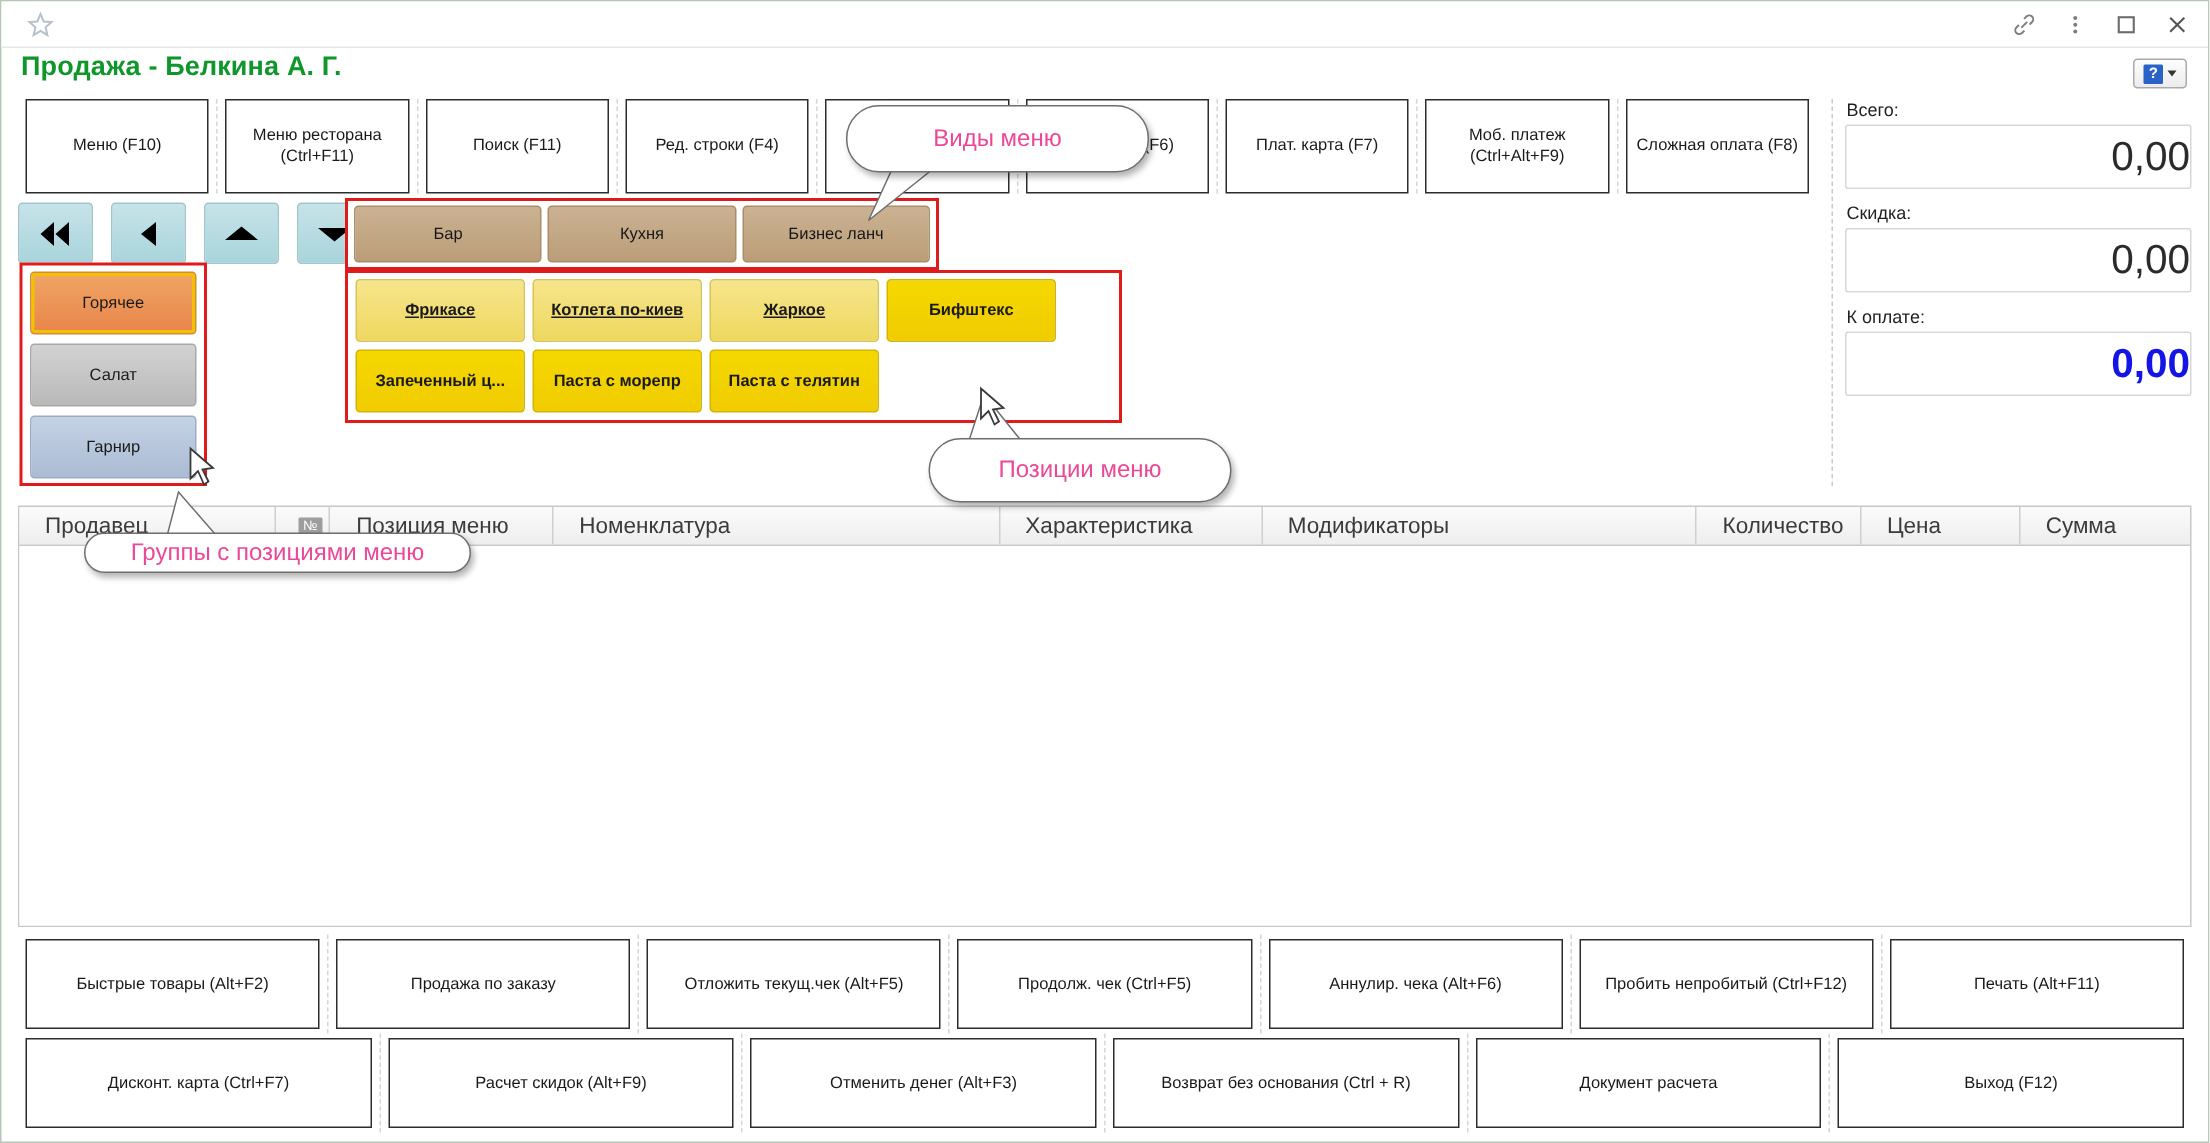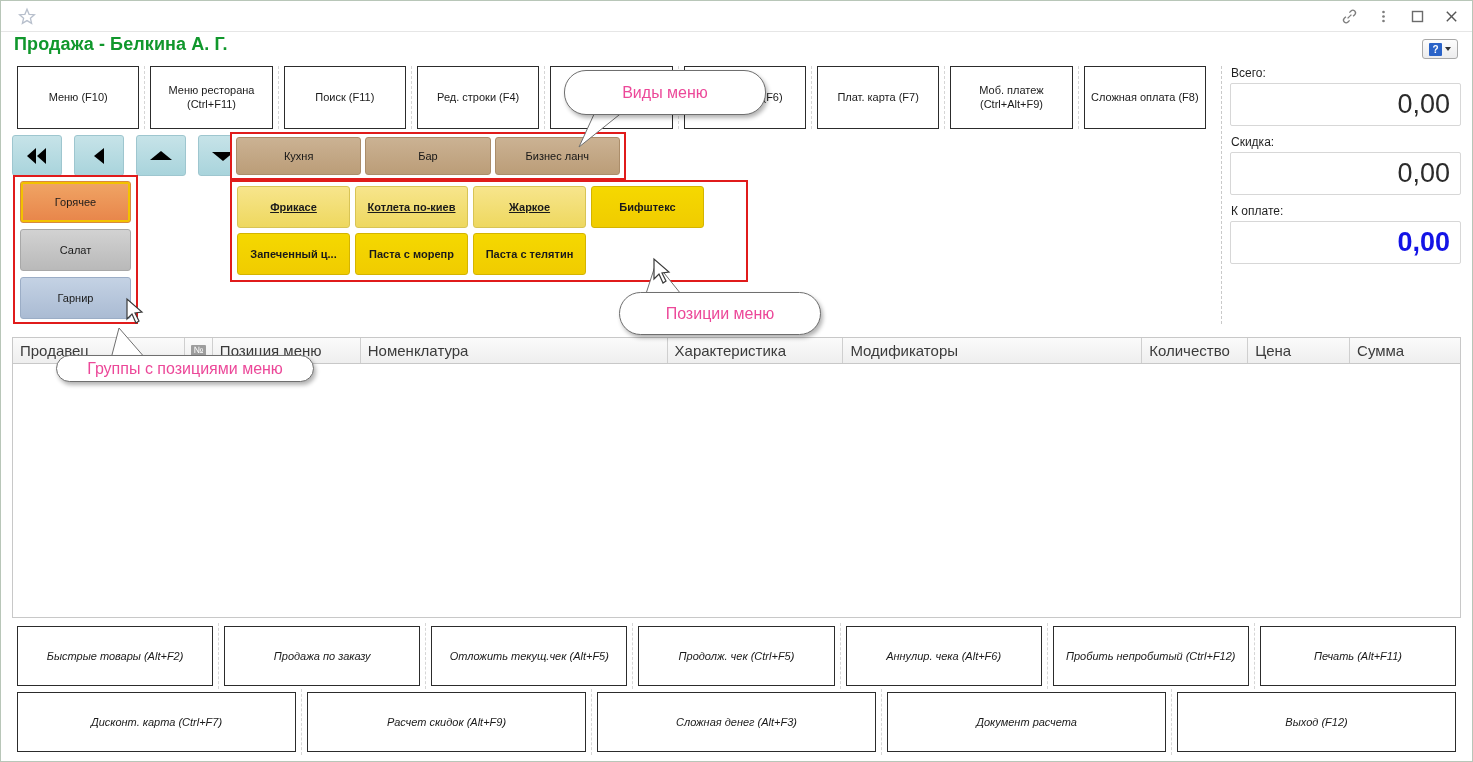--- a/index.html
+++ b/index.html
@@ -172,60 +172,60 @@
     position:absolute;right:11px;top:65px;width:240px;height:258px;
     border-left:1px dashed #c9c9c9;
     padding-left:8px;box-sizing:border-box;
   }
   .tot-label{
     font-size:12px;color:#1f1f1f;margin:0 0 3px 1px;
   }
   .tot-box{
     height:43px;border:1px solid #d7d7d7;border-radius:2px;background:#fff;
     display:flex;align-items:center;justify-content:flex-end;
-    padding-right:10px;box-sizing:border-box;margin-bottom:9px;
+    box-sizing:border-box;margin-bottom:9px;
     font-size:27px;color:#2b2b2b;
   }
   .tot-box.blue{color:#1414e6;font-weight:bold;}
 
   
   .table-wrap{
     position:absolute;left:11px;top:336px;right:11px;height:281px;
     border:1px solid #c8c8c8;box-sizing:border-box;background:#fff;
   }
   .thead{
     display:flex;height:26px;
     background:linear-gradient(#fbfbfb,#eeeeee);
     border-bottom:1px solid #c8c8c8;
     box-sizing:border-box;
   }
   .th{
     border-right:1px solid #cfcfcf;
     display:flex;align-items:center;
     padding-left:7px;box-sizing:border-box;
     font-size:15px;color:#3b3b3b;
-    white-space:nowrap;overflow:hidden;
+    white-space:nowrap;overflow:hidden;margin-left:10px;
   }
   .th.num{
     padding-left:0;justify-content:center;
   }
   .numbox{
     display:inline-block;background:#9d9d9d;color:#fff;font-size:9px;
     padding:1px 3px;border-radius:1px;line-height:1;
   }
   .tbody{height:253px;background:#fff;}
 
   
   .bottom{
     position:absolute;left:11px;right:11px;top:622px;height:133px;
   }
   .brow{display:flex;height:66px;}
   .bcell{
     flex:1 1 0;border-left:1px dashed #d6d6d6;
-    padding:3px 5px;box-sizing:border-box;display:flex;font-style:italic;
+    padding:3px 5px;box-sizing:border-box;display:flex;
   }
   .bcell:first-child{border-left:none;}
   .bbtn{
     flex:1;border:1px solid #2c2c2c;background:#fff;
     display:flex;align-items:center;justify-content:center;text-align:center;
     font-size:11px;color:#1a1a1a;box-sizing:border-box;padding:2px 3px;
     cursor:default;white-space:nowrap;
   }
 
   
@@ -363,22 +363,22 @@
     </div>
   </div>
 
   <div class="groups">
     <div class="grp-btn grp-hot">Горячее</div>
     <div class="grp-btn grp-salad">Салат</div>
     <div class="grp-btn grp-garnir">Гарнир</div>
   </div>
 
   <div class="mtypes">
+    <div class="mtype-btn">Бар</div>
     <div class="mtype-btn">Кухня</div>
-    <div class="mtype-btn">Бар</div>
     <div class="mtype-btn">Бизнес ланч</div>
   </div>
 
   <div class="mpos">
     <div class="mpos-row">
       <div class="mpos-btn mp-pale">Фрикасе</div>
       <div class="mpos-btn mp-pale">Котлета по-киев</div>
       <div class="mpos-btn mp-pale">Жаркое</div>
       <div class="mpos-btn mp-bright">Бифштекс</div>
     </div>
@@ -440,21 +440,24 @@
         </div>
     </div>
     <div class="brow">
       <div class="bcell">
           <div class="bbtn">Дисконт. карта (Ctrl+F7)</div>
         </div>
       <div class="bcell">
           <div class="bbtn">Расчет скидок (Alt+F9)</div>
         </div>
       <div class="bcell">
-          <div class="bbtn">Сложная денег (Alt+F3)</div>
+          <div class="bbtn">Отменить денег (Alt+F3)</div>
+        </div>
+      <div class="bcell">
+          <div class="bbtn">Возврат без основания (Ctrl + R)</div>
         </div>
       <div class="bcell">
           <div class="bbtn">Документ расчета</div>
         </div>
       <div class="bcell">
           <div class="bbtn">Выход (F12)</div>
         </div>
     </div>
   </div>
 

